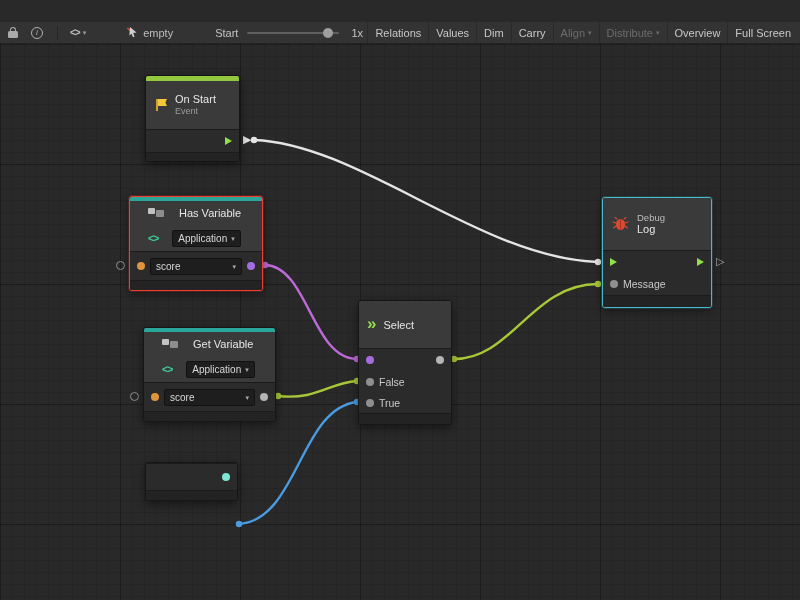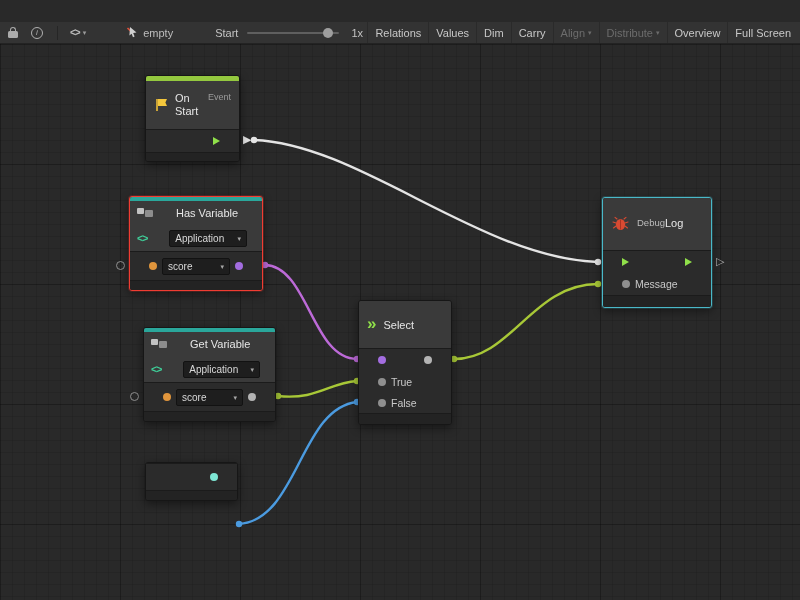--- a/index.html
+++ b/index.html
@@ -47,27 +47,27 @@
   
   .node{position:absolute;border:1px solid #161616;border-radius:3px;background:#2b2b2b;
     box-shadow:0 3px 10px rgba(0,0,0,.45);color:#dcdcdc;}
   .node.sel-red{border:1.5px solid #f03c32;box-shadow:0 0 0 1px rgba(240,60,50,.2),0 3px 10px rgba(0,0,0,.45);}
   .node.sel-teal{border:1.5px solid #49b8c8;box-shadow:0 0 0 1px rgba(73,184,200,.2),0 3px 10px rgba(0,0,0,.45);}
   .strip{height:4px;border-radius:2px 2px 0 0;}
   .strip.green{height:5px;background:#94c83f;}
   .strip.teal{background:#2aa79b;}
   .hdr{background:#3a3a3a;}
   .hdr-flex{display:flex;align-items:center;gap:7px;padding:0 8px;}
-  .hdr-row{display:flex;align-items:center;gap:22px;padding:0 7px;}
-  .tcol{display:flex;flex-direction:row;line-height:1.2;}
+  .hdr-row{display:flex;align-items:center;gap:14px;padding:0 18px;}
+  .tcol{display:flex;flex-direction:column;line-height:1.2;}
   .ntitle{font-size:11px;color:#e6e6e6;}
   .nsub{font-size:9px;color:#9b9b9b;}
   .ncat{font-size:9.5px;color:#bdbdbd;}
   .divider{height:1px;background:#1b1b1b;}
-  .prow{display:flex;align-items:center;gap:5px;padding:0 19px;background:#2b2b2b;}
+  .prow{display:flex;align-items:center;gap:5px;padding:0 7px;background:#2b2b2b;}
   .footer{height:10px;background:#232323;border-top:1px solid #1b1b1b;border-radius:0 0 2px 2px;}
   .plabel{font-size:10.5px;color:#c9c9c9;}
   .dot{width:8px;height:8px;border-radius:50%;flex:none;}
   .dot.orange{background:#e0953c;} .dot.purple{background:#a36de0;}
   .dot.cyan{background:#7ee6d4;} .dot.gray{background:#8f8f8f;} .dot.graylight{background:#b4b4b4;}
   .flow-arrow{width:0;height:0;border-top:4.5px solid transparent;border-bottom:4.5px solid transparent;
     border-left:7px solid #90e04a;flex:none;}
   .dropdown{display:flex;align-items:center;justify-content:space-between;gap:4px;background:#1e1e1e;
     border:1px solid #121212;border-radius:2px;height:17px;padding:0 5px;font-size:10px;color:#d8d8d8;}
   .caret{font-size:7px;color:#a8a8a8;line-height:1;}
@@ -260,25 +260,25 @@
         <span class="select-icon">»</span>
         <span class="ntitle">Select</span>
       </div>
       <div class="divider"></div>
       <div class="prow" style="height:22px">
         <span class="dot purple"></span>
         <span class="dot graylight mla"></span>
       </div>
       <div class="prow" style="height:21px">
         <span class="dot gray"></span>
-        <span class="plabel">True</span>
+        <span class="plabel">False</span>
       </div>
       <div class="prow" style="height:21px">
         <span class="dot gray"></span>
-        <span class="plabel">False</span>
+        <span class="plabel">True</span>
       </div>
       <div class="footer" style="height:11px"></div>
     </div>
 
     <div class="node" style="left:145px;top:418px;width:93px">
       <div class="divider"></div>
       <div class="prow" style="height:26px">
         <span class="dot cyan mla"></span>
       </div>
       <div class="footer"></div>

